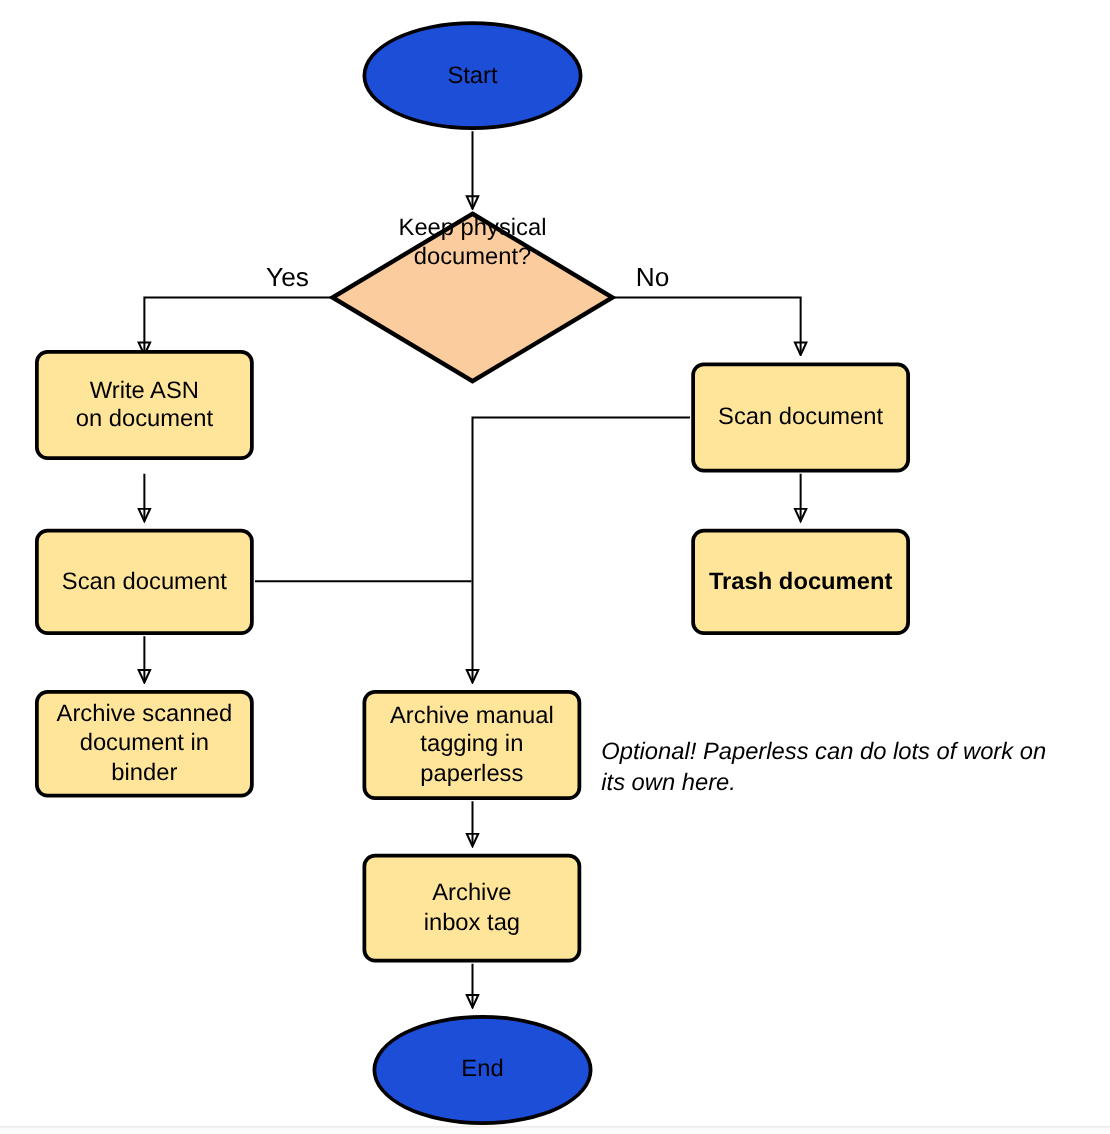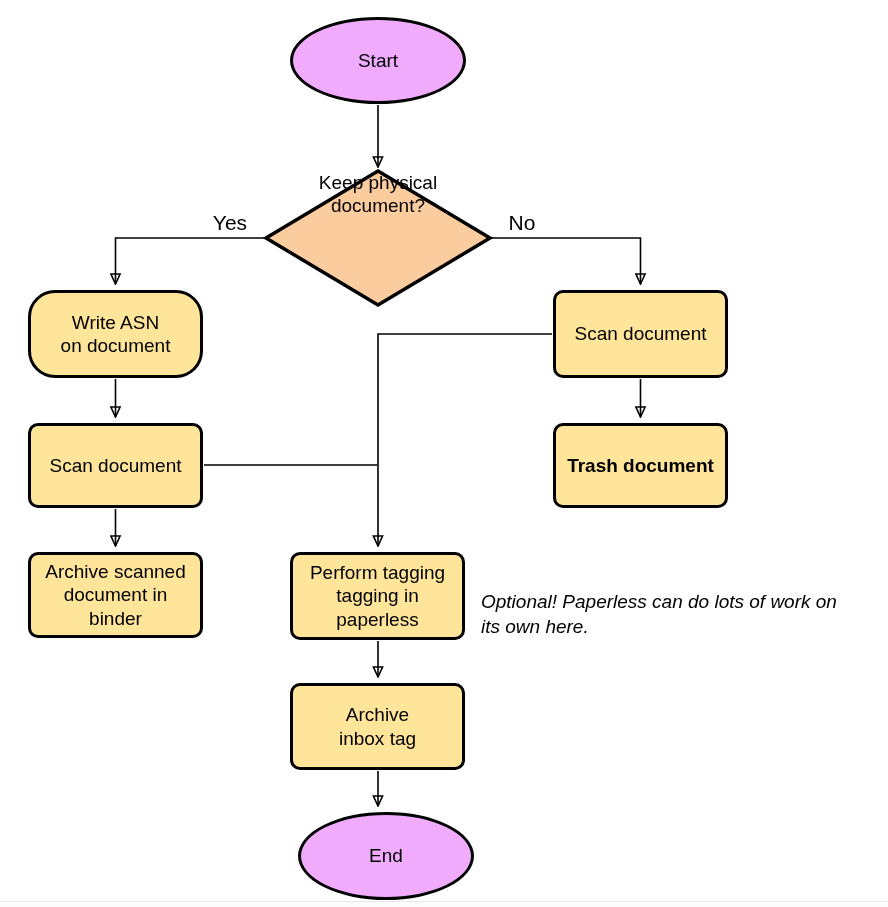--- a/index.html
+++ b/index.html
@@ -19,21 +19,21 @@
     position: absolute;
     display: flex;
     align-items: center;
     justify-content: center;
     text-align: center;
     font-size: 19px;
     line-height: 1.22;
     box-sizing: border-box;
   }
   .terminal {
-    background: #f0abfc;
+    background: #1d4ed8;
     border: 3.5px solid #000000;
     border-radius: 50%;
   }
   .process {
     background: #FFE59A;
     border: 3px solid #000000;
     border-radius: 10px;
     padding: 2px 4px;
   }
   .diamond-shape { position: absolute; }
@@ -106,42 +106,42 @@
     <polygon points="116,4 228,71 116,138 4,71" fill="#FBCC9E" stroke="#000000" stroke-width="3.5" stroke-miterlimit="10"></polygon>
   </svg>
   <div class="diamond-label" style="left:266px; top:171px; width:224px; height:134px;">
     <span class="label">Keep physical
 document?</span>
   </div>
 
   <div class="edge-label" style="left:206px; top:211px; width:44px;">Yes</div>
   <div class="edge-label" style="left:498px; top:211px; width:44px;">No</div>
 
-  <div class="node process" style="left:28px; top:290px; width:175px; height:88px;border-radius:27px;">
+  <div class="node process" style="left:28px; top:280px; width:175px; height:88px;">
     <span class="label">Write ASN
 on document</span>
   </div>
   <div class="node process" style="left:28px; top:423px; width:175px; height:85px;">
     <span class="label">Scan document</span>
   </div>
   <div class="node process" style="left:28px; top:552px; width:175px; height:86px;">
     <span class="label">Archive scanned
 document in
 binder</span>
   </div>
 
   <div class="node process" style="left:553px; top:290px; width:175px; height:88px;">
     <span class="label">Scan document</span>
   </div>
   <div class="node process" style="left:553px; top:423px; width:175px; height:85px;font-weight:bold;">
     <span class="label">Trash document</span>
   </div>
 
   <div class="node process" style="left:290px; top:552px; width:175px; height:88px;">
-    <span class="label">Perform tagging
+    <span class="label">Archive manual
 tagging in
 paperless</span>
   </div>
   <div class="node process" style="left:290px; top:683px; width:175px; height:87px;">
     <span class="label">Archive
 inbox tag</span>
   </div>
 
   <div class="node terminal" style="left:298px; top:812px; width:176px; height:88px;">
     <span class="label">End</span>

